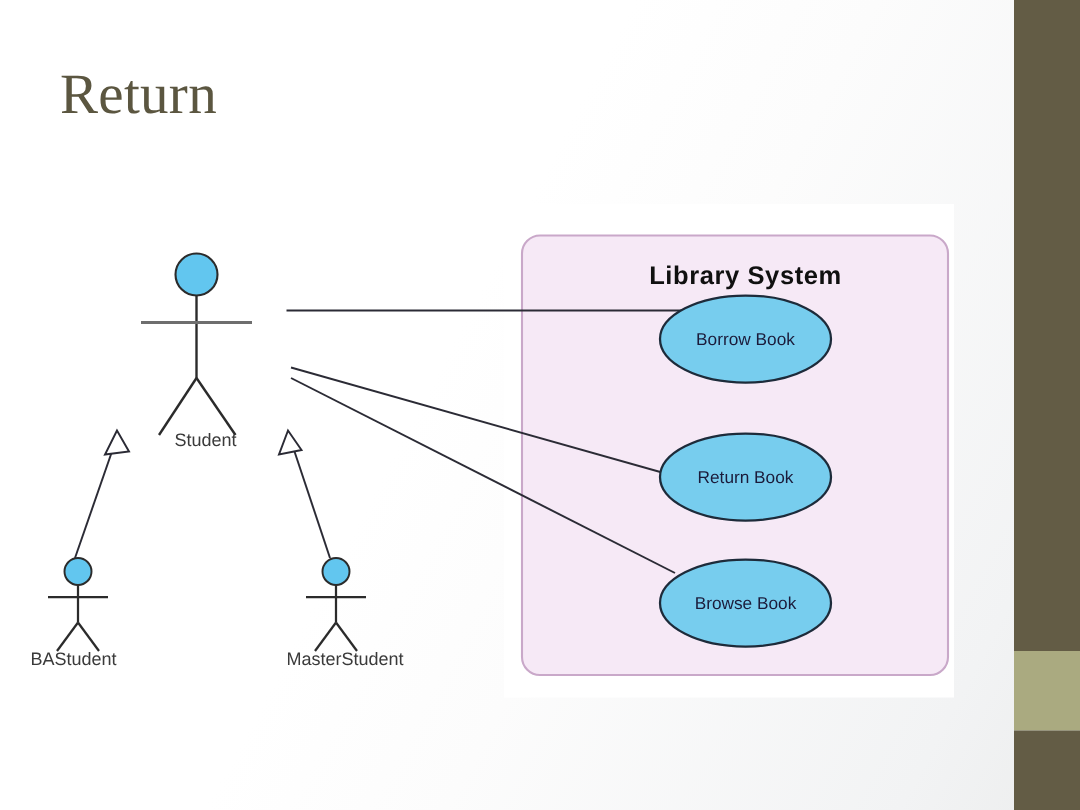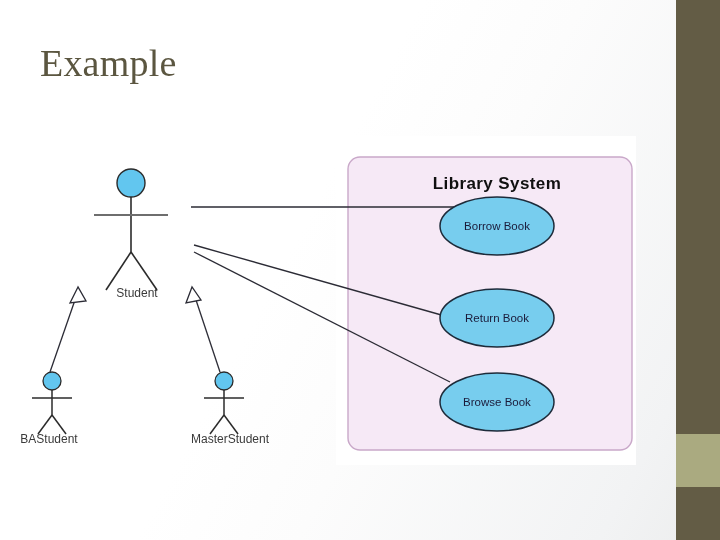--- a/index.html
+++ b/index.html
@@ -84,21 +84,21 @@
     font-weight: bold;
     fill: #101010;
     letter-spacing: 0.4px;
   }
 </style>
 </head>
 <body>
 
 <div id="slide">
 
-  <div id="page-title">Example</div>
+  <div id="page-title">Return</div>
 
   <div id="right-rail">
     <div class="rail-seg" id="rail-dark-top"></div>
     <div class="rail-seg" id="rail-sage"></div>
     <div class="rail-seg" id="rail-dark-bot"></div>
   </div>
 
   <div id="diagram">
     <svg id="diagram-svg" width="676" height="540" viewBox="0 0 676 540" xmlns="http://www.w3.org/2000/svg">
 

